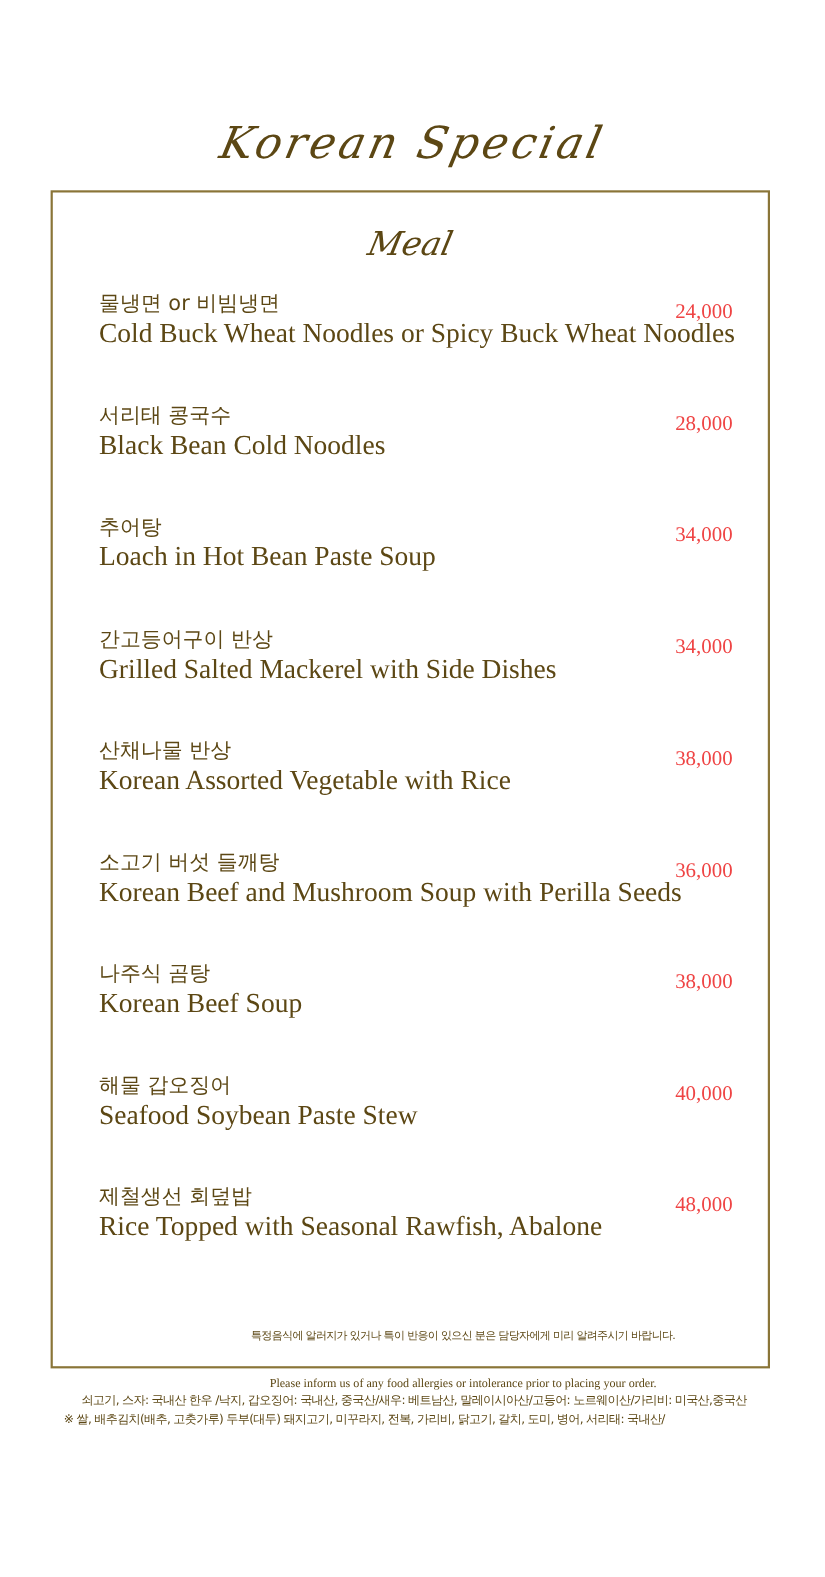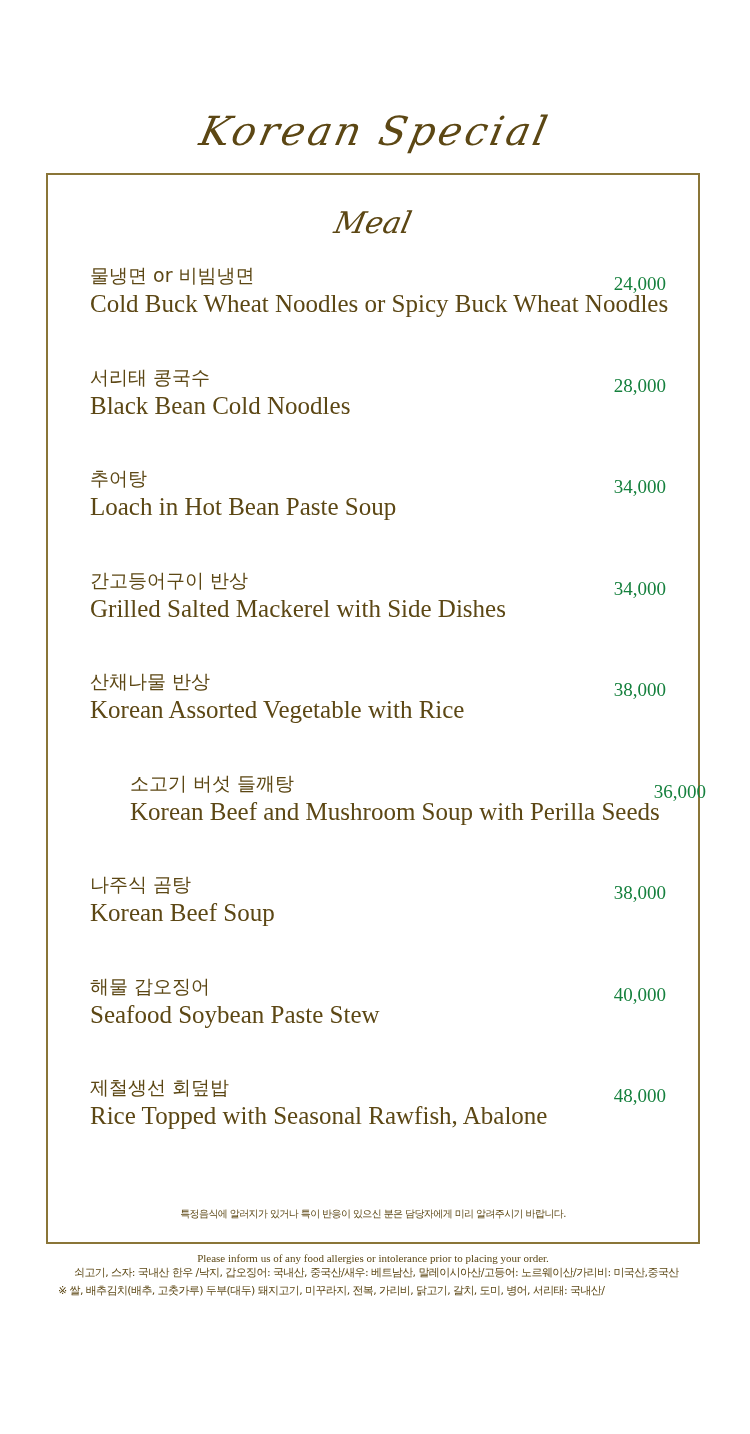--- a/index.html
+++ b/index.html
@@ -72,28 +72,29 @@
       color: #5c4714;
       white-space: nowrap;
       text-align: right;
     }
     .item-price {
       position: absolute;
       right: 4px;
       top: 10px;
       font-family: "Liberation Serif", "DejaVu Serif", serif;
       font-size: 19px;
-      color: #15803d;
+      color: #ef4444;
     }
     .notice {
       position: absolute;
       left: 0;
       width: 100%;
       text-align: center;
       color: #5c4714;
+      padding-left: 48px;
     }
     .notice-ko {
       top: 1032px;
       font-family: "DejaVu Sans", "Liberation Sans", sans-serif;
       font-size: 10px;
       letter-spacing: -0.6px;
     }
     .notice-en {
       top: 1077px;
       font-family: "Liberation Serif", "DejaVu Serif", serif;
@@ -144,21 +145,21 @@
     <div class="item-en">Grilled Salted Mackerel with Side Dishes</div>
     <div class="item-price">34,000</div>
   </div>
 
   <div class="item" style="top:494px;">
     <div class="item-ko">산채나물 반상</div>
     <div class="item-en">Korean Assorted Vegetable with Rice</div>
     <div class="item-price">38,000</div>
   </div>
 
-  <div class="item" style="top:596px;margin-left:40px;">
+  <div class="item" style="top:596px;">
     <div class="item-ko">소고기 버섯 들깨탕</div>
     <div class="item-en">Korean Beef and Mushroom Soup with Perilla Seeds</div>
     <div class="item-price">36,000</div>
   </div>
 
   <div class="item" style="top:697px;">
     <div class="item-ko">나주식 곰탕</div>
     <div class="item-en">Korean Beef Soup</div>
     <div class="item-price">38,000</div>
   </div>

